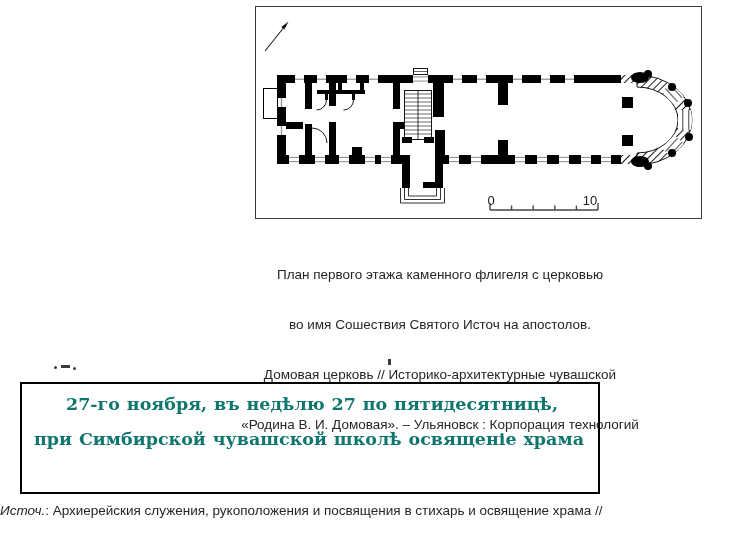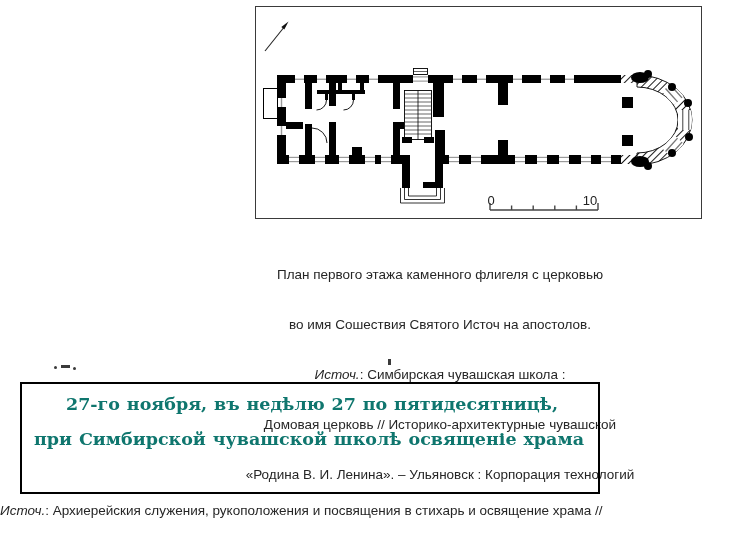--- a/index.html
+++ b/index.html
@@ -287,23 +287,22 @@
         <line x1="343" y1="197" x2="343" y2="204"></line>
         <text class="lbl" x="236" y="199" text-anchor="middle" stroke="none">0</text>
         <text class="lbl" x="335" y="199" text-anchor="middle" stroke="none">10</text>
       </g>
     </svg>
   </figure>
 
   <div class="caption">
     <div>План первого этажа каменного флигеля с церковью</div>
     <div>во имя Сошествия Святого Источ на апостолов.</div>
-    <div><span class="it">Источ.</span><span>: Симбирская чувашская школа :</span></div>
     <div>Домовая церковь // Историко-архитектурные чувашской</div>
-    <div>«Родина В. И. Ленина». – Ульяновск : Корпорация технологий</div>
+    <div>«Родина В. И. Домовая». – Ульяновск : Корпорация технологий</div>
   </div>
 
   <div class="speck" style="left:54px;top:366px;width:3px;height:3px;border-radius:50%;"></div>
   <div class="speck" style="left:61px;top:365px;width:9px;height:2.5px;"></div>
   <div class="speck" style="left:73px;top:367px;width:3px;height:3px;border-radius:50%;"></div>
   <div class="speck" style="left:388px;top:359px;width:2.5px;height:6px;"></div>
 
   <div class="excerpt">
     <div class="xline first">27-го ноября, въ недѣлю 27 по пятидесятницѣ, совершено</div>
     <div class="xline">при Симбирской чувашской школѣ освященіе храма въ честь Св.</div>

